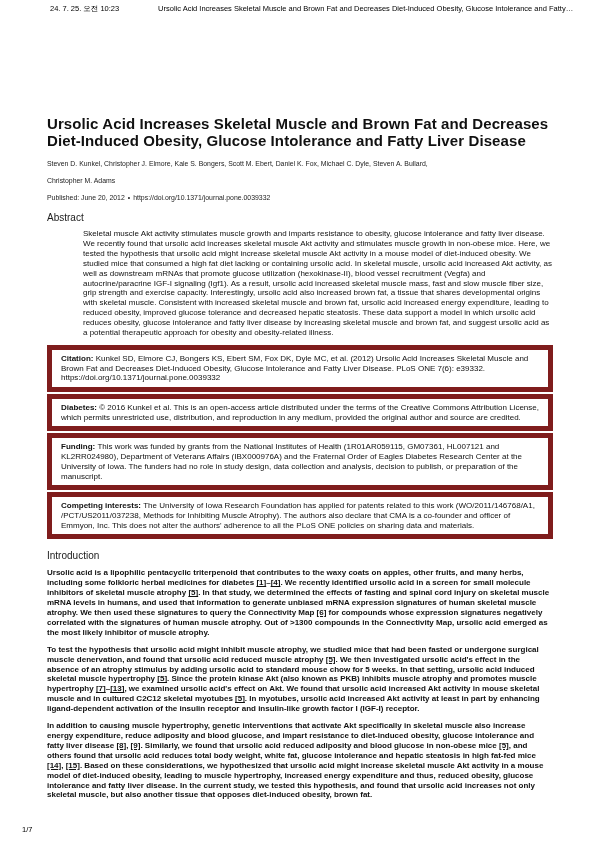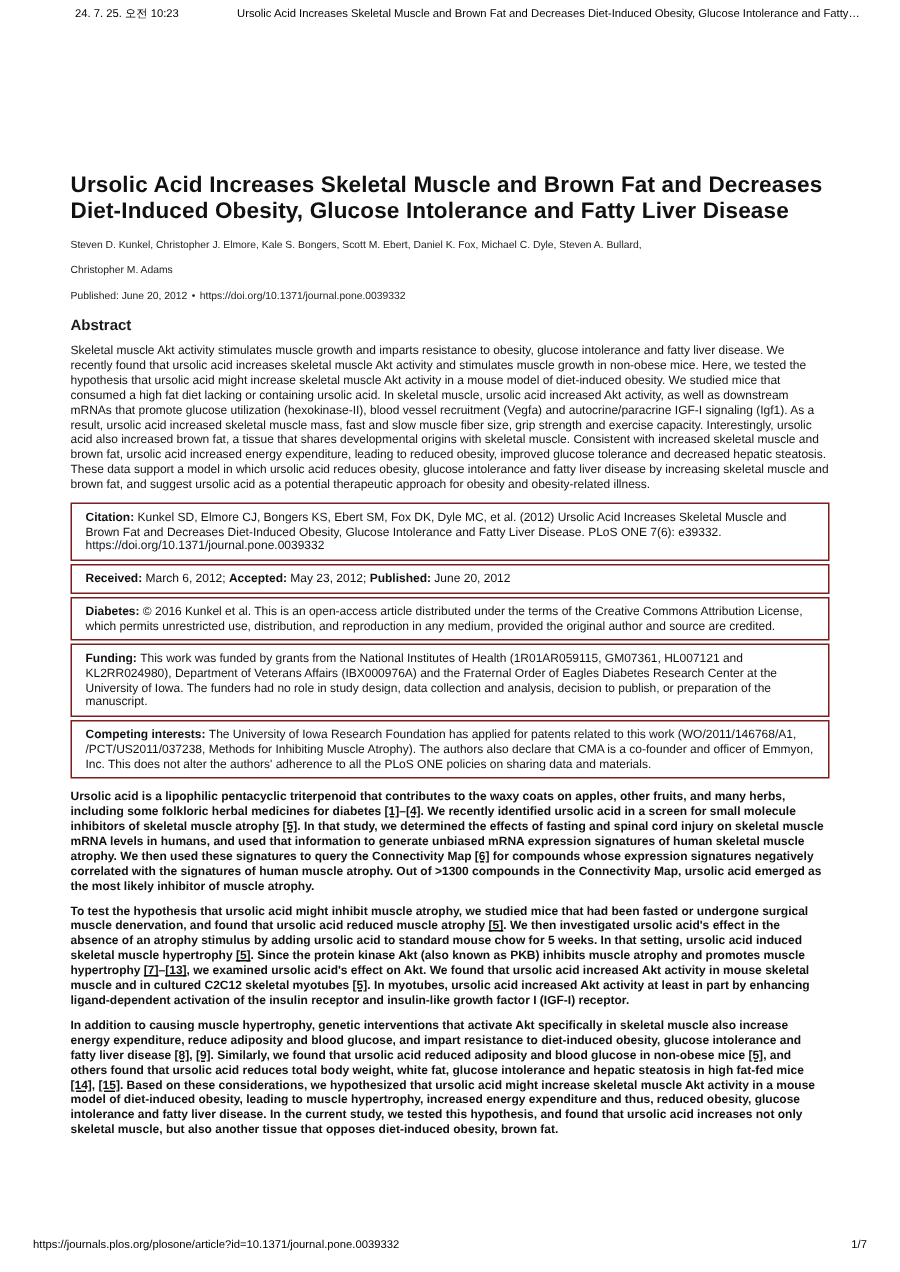--- a/index.html
+++ b/index.html
@@ -73,32 +73,33 @@
   }
   .published-line {
     margin-top: 5px;
     font-size: 6.9px;
     color: #222;
   }
   .published-line .dot { padding: 0 3px; }
   h2.section-heading {
     margin: 11px 0 0 0;
     font-size: 10px;
-    font-weight: bold;
+    font-weight: normal;
     color: #1a1a1a;
   }
   .body-text {
     margin-top: 6px;
     font-size: 8px;
     line-height: 9.9px;
     color: #111;
+    margin-left: 36px;
   }
   .meta-boxes { margin-top: 7px; }
   .meta-box {
-    border: 1px solid #7f1d1d;
+    border: 5px solid #7f1d1d;
     padding: 4px 9px;
     margin-bottom: 2px;
     font-size: 8px;
     line-height: 9.7px;
     color: #111;
   }
   .intro-para {
     margin-top: 7px;
     font-size: 8px;
     line-height: 9.9px;
@@ -127,28 +128,27 @@
 
   <div class="published-line">
     <span>Published: June 20, 2012</span><span class="dot">•</span><span>https://doi.org/10.1371/journal.pone.0039332</span>
   </div>
 
   <h2 class="section-heading">Abstract</h2>
   <div class="body-text">Skeletal muscle Akt activity stimulates muscle growth and imparts resistance to obesity, glucose intolerance and fatty liver disease. We recently found that ursolic acid increases skeletal muscle Akt activity and stimulates muscle growth in non-obese mice. Here, we tested the hypothesis that ursolic acid might increase skeletal muscle Akt activity in a mouse model of diet-induced obesity. We studied mice that consumed a high fat diet lacking or containing ursolic acid. In skeletal muscle, ursolic acid increased Akt activity, as well as downstream mRNAs that promote glucose utilization (hexokinase-II), blood vessel recruitment (Vegfa) and autocrine/paracrine IGF-I signaling (Igf1). As a result, ursolic acid increased skeletal muscle mass, fast and slow muscle fiber size, grip strength and exercise capacity. Interestingly, ursolic acid also increased brown fat, a tissue that shares developmental origins with skeletal muscle. Consistent with increased skeletal muscle and brown fat, ursolic acid increased energy expenditure, leading to reduced obesity, improved glucose tolerance and decreased hepatic steatosis. These data support a model in which ursolic acid reduces obesity, glucose intolerance and fatty liver disease by increasing skeletal muscle and brown fat, and suggest ursolic acid as a potential therapeutic approach for obesity and obesity-related illness.</div>
 
   <div class="meta-boxes">
     <div class="meta-box"><span class="seg-b">Citation: </span><span>Kunkel SD, Elmore CJ, Bongers KS, Ebert SM, Fox DK, Dyle MC, et al. (2012) Ursolic Acid Increases Skeletal Muscle and Brown Fat and Decreases Diet-Induced Obesity, Glucose Intolerance and Fatty Liver Disease. PLoS ONE 7(6): e39332. https://doi.org/10.1371/journal.pone.0039332</span></div>
-    <div class="meta-box"><span class="seg-b">Received: </span><span>March 6, 2012; </span><span class="seg-b">Accepted: </span><span>May 23, 2012; </span><span class="seg-b">Published: </span><span>June 20, 2012</span></div>
     <div class="meta-box"><span class="seg-b">Diabetes: </span><span>© 2016 Kunkel et al. This is an open-access article distributed under the terms of the Creative Commons Attribution License, which permits unrestricted use, distribution, and reproduction in any medium, provided the original author and source are credited.</span></div>
     <div class="meta-box"><span class="seg-b">Funding: </span><span>This work was funded by grants from the National Institutes of Health (1R01AR059115, GM07361, HL007121 and KL2RR024980), Department of Veterans Affairs (IBX000976A) and the Fraternal Order of Eagles Diabetes Research Center at the University of Iowa. The funders had no role in study design, data collection and analysis, decision to publish, or preparation of the manuscript.</span></div>
     <div class="meta-box"><span class="seg-b">Competing interests: </span><span>The University of Iowa Research Foundation has applied for patents related to this work (WO/2011/146768/A1, /PCT/US2011/037238, Methods for Inhibiting Muscle Atrophy). The authors also declare that CMA is a co-founder and officer of Emmyon, Inc. This does not alter the authors' adherence to all the PLoS ONE policies on sharing data and materials.</span></div>
   </div>
 
+  <h2 class="section-heading">Introduction</h2>
   <div class="intro-para"><span>Ursolic acid is a lipophilic pentacyclic triterpenoid that contributes to the waxy coats on apples, other fruits, and many herbs, including some folkloric herbal medicines for diabetes </span><span class="seg-u">[1]</span><span>–</span><span class="seg-u">[4]</span><span>. We recently identified ursolic acid in a screen for small molecule inhibitors of skeletal muscle atrophy </span><span class="seg-u">[5]</span><span>. In that study, we determined the effects of fasting and spinal cord injury on skeletal muscle mRNA levels in humans, and used that information to generate unbiased mRNA expression signatures of human skeletal muscle atrophy. We then used these signatures to query the Connectivity Map </span><span class="seg-u">[6]</span><span> for compounds whose expression signatures negatively correlated with the signatures of human muscle atrophy. Out of &gt;1300 compounds in the Connectivity Map, ursolic acid emerged as the most likely inhibitor of muscle atrophy.</span></div>
   <div class="intro-para"><span>To test the hypothesis that ursolic acid might inhibit muscle atrophy, we studied mice that had been fasted or undergone surgical muscle denervation, and found that ursolic acid reduced muscle atrophy </span><span class="seg-u">[5]</span><span>. We then investigated ursolic acid's effect in the absence of an atrophy stimulus by adding ursolic acid to standard mouse chow for 5 weeks. In that setting, ursolic acid induced skeletal muscle hypertrophy </span><span class="seg-u">[5]</span><span>. Since the protein kinase Akt (also known as PKB) inhibits muscle atrophy and promotes muscle hypertrophy </span><span class="seg-u">[7]</span><span>–</span><span class="seg-u">[13]</span><span>, we examined ursolic acid's effect on Akt. We found that ursolic acid increased Akt activity in mouse skeletal muscle and in cultured C2C12 skeletal myotubes </span><span class="seg-u">[5]</span><span>. In myotubes, ursolic acid increased Akt activity at least in part by enhancing ligand-dependent activation of the insulin receptor and insulin-like growth factor I (IGF-I) receptor.</span></div>
   <div class="intro-para"><span>In addition to causing muscle hypertrophy, genetic interventions that activate Akt specifically in skeletal muscle also increase energy expenditure, reduce adiposity and blood glucose, and impart resistance to diet-induced obesity, glucose intolerance and fatty liver disease </span><span class="seg-u">[8]</span><span>, </span><span class="seg-u">[9]</span><span>. Similarly, we found that ursolic acid reduced adiposity and blood glucose in non-obese mice </span><span class="seg-u">[5]</span><span>, and others found that ursolic acid reduces total body weight, white fat, glucose intolerance and hepatic steatosis in high fat-fed mice </span><span class="seg-u">[14]</span><span>, </span><span class="seg-u">[15]</span><span>. Based on these considerations, we hypothesized that ursolic acid might increase skeletal muscle Akt activity in a mouse model of diet-induced obesity, leading to muscle hypertrophy, increased energy expenditure and thus, reduced obesity, glucose intolerance and fatty liver disease. In the current study, we tested this hypothesis, and found that ursolic acid increases not only skeletal muscle, but also another tissue that opposes diet-induced obesity, brown fat.</span></div>
 
 </div>
 
 <div class="print-footer">
-  <span>https://journals.plos.org/plosone/article?id=10.1371/journal.pone.0039332</span>
   <span>1/7</span>
 </div>
 
 </body></html>

